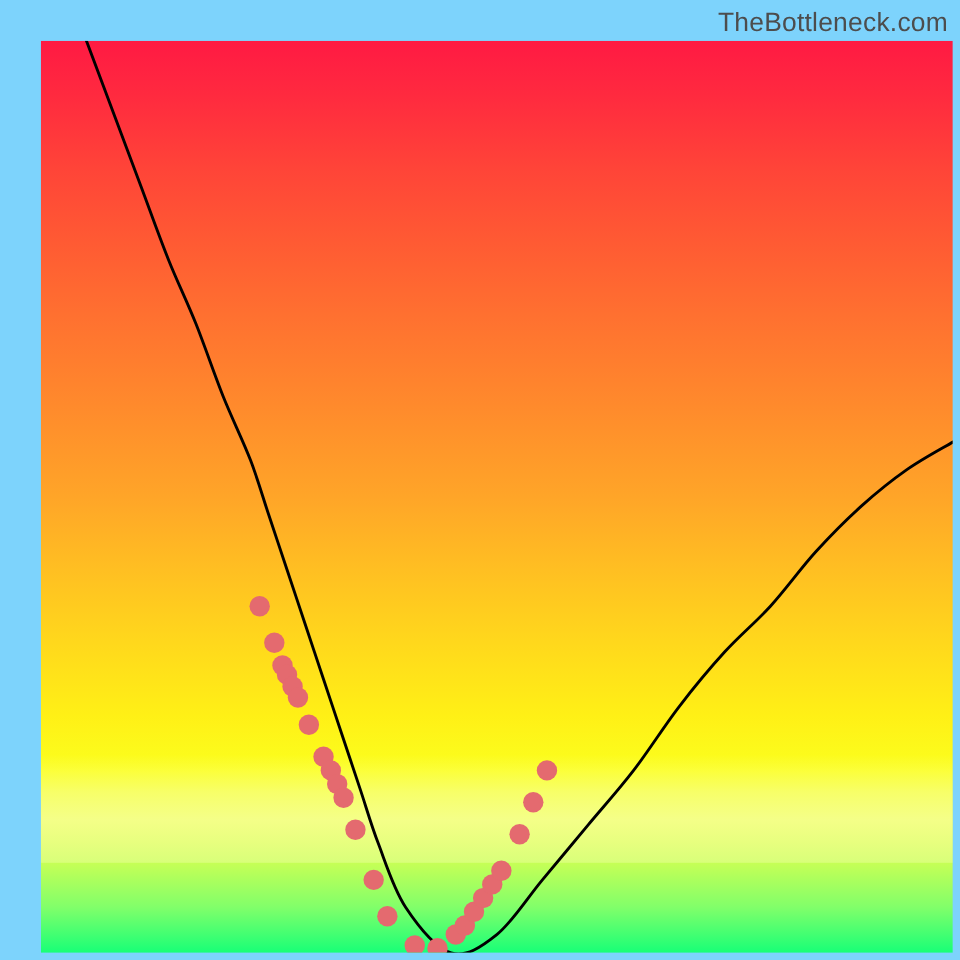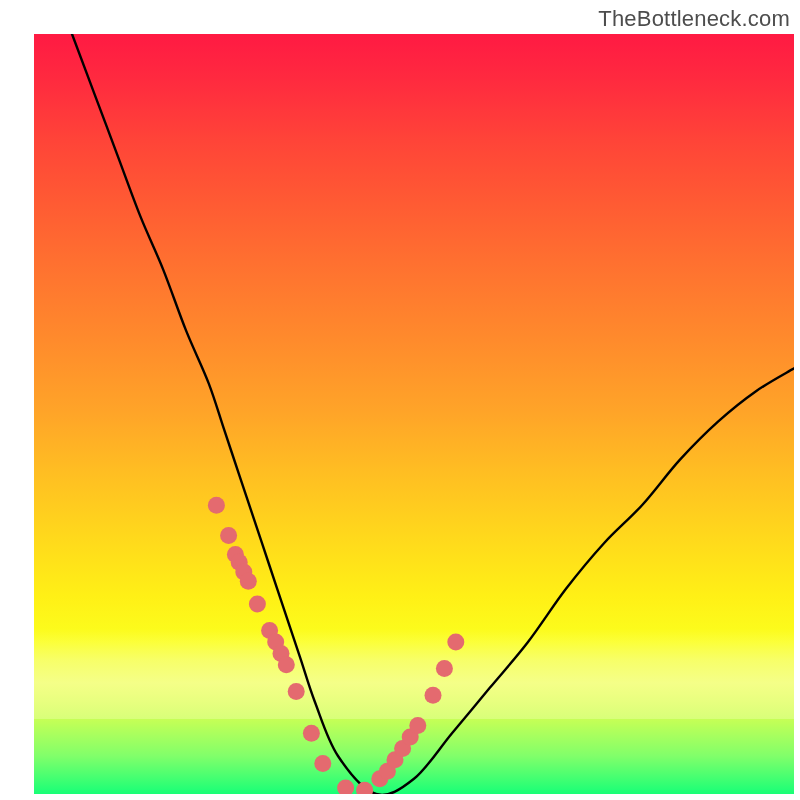--- a/index.html
+++ b/index.html
@@ -8,21 +8,21 @@
     width: 800px;
     height: 800px;
     background: #000;
     overflow: hidden;
     font-family: Arial, Helvetica, sans-serif;
   }
   .stage {
     position: relative;
     width: 800px;
     height: 800px;
-    background: #ffffff;
+    background: #7dd3fc;
   }
   .watermark {
     position: absolute;
     top: 6px;
     right: 10px;
     color: #4d4d4d;
     font-size: 22px;
     font-weight: 500;
     letter-spacing: 0.2px;
     z-index: 50;

